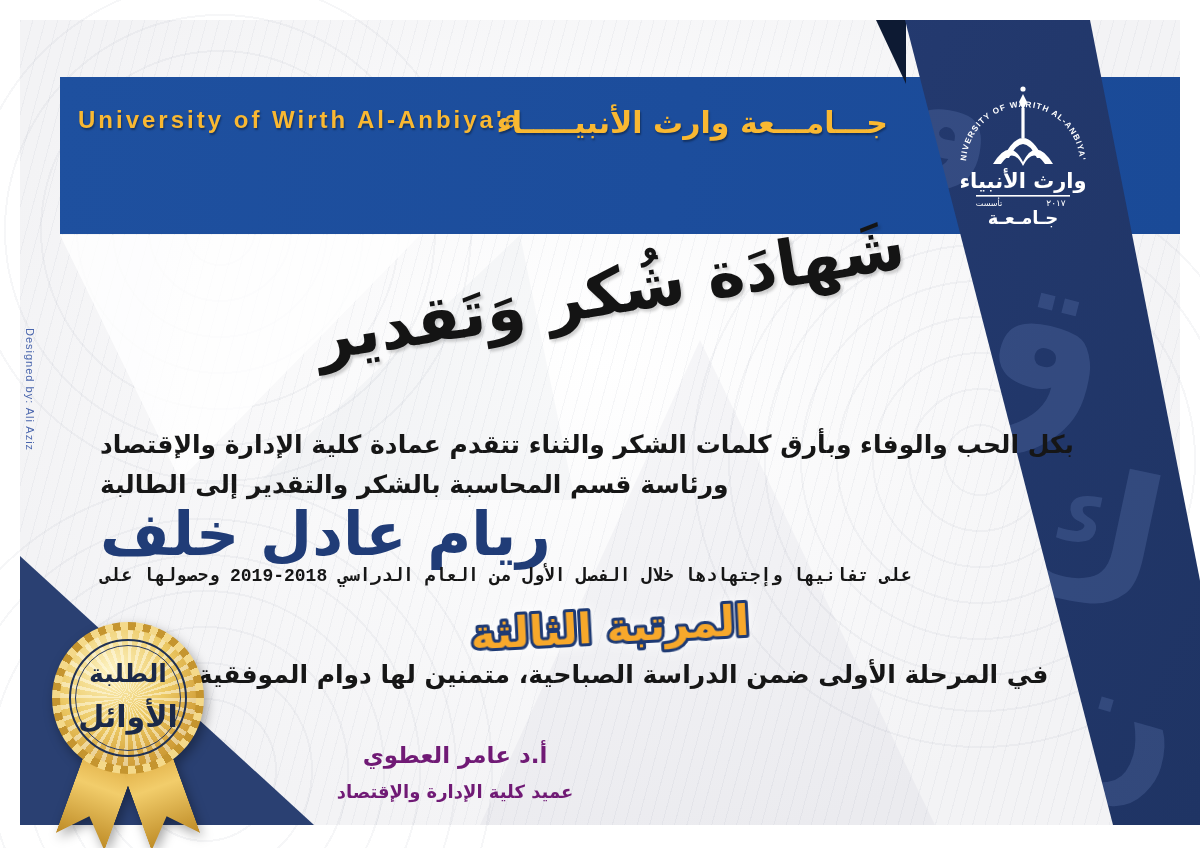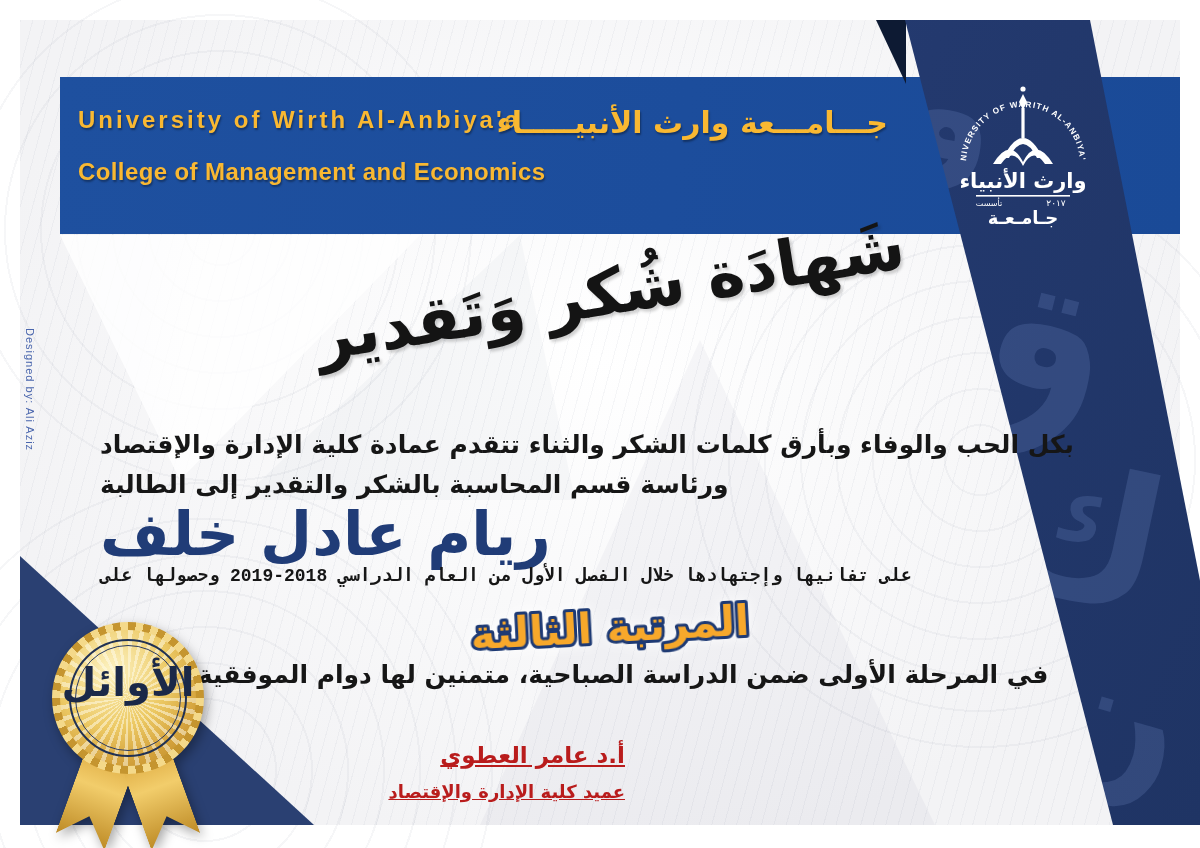--- a/index.html
+++ b/index.html
@@ -85,21 +85,21 @@
   .intro2 { top:470px; font-size:25px; }
   .student-name { top:499px; font-size:60px; color:#203c77; }
   .achieve { top:564px; font-size:18px;font-family:Liberation Mono, monospace; }
   .closing { top:660px; font-size:25px; }
   .rank-wrap {
     position:absolute; left:370px; top:594px; width:480px; z-index:7; text-align:center;
     transform:rotate(-3deg);
     filter:drop-shadow(0 0 6px rgba(255,255,255,0.9));
   }
 
-  .sig { position:absolute; z-index:7; width:340px; color:#b91c1c; font-weight:bold;text-decoration:underline; }
+  .sig { position:absolute; z-index:7; width:340px; text-align:center; color:#701a75; font-weight:bold; }
   .sig .name  { font-size:23px; }
   .sig .title { font-size:18px; margin-top:13px; }
   .sig.right { left:695px; top:742px; }
   .sig.left  { left:285px; top:742px; }
 
   
   .corner-tri {
     position:absolute; inset:0; background:#2a4072; z-index:6;
     clip-path:polygon(20px 556px, 20px 825px, 314px 825px);
   }
@@ -118,21 +118,21 @@
            background:
              repeating-conic-gradient(rgba(255,252,235,0.5) 0deg 4deg, rgba(255,255,255,0) 4deg 10deg),
              radial-gradient(circle at 38% 30%, #fdf3c4 0%, #ecc964 45%, #d4a23c 72%, #b28122 100%); }
   .ring1 { position:absolute; left:17px; top:17px; width:118px; height:118px; border-radius:50%;
            border:2.5px solid #203154; }
   .ring2 { position:absolute; left:23px; top:23px; width:106px; height:106px; border-radius:50%;
            border:1.5px solid #2a3a60; }
   .medal-txt { position:absolute; left:0; top:38px; width:152px; text-align:center;
                color:#1b2948; font-weight:bold; line-height:1.12; }
   .medal-txt .m1 { font-size:25px; }
-  .medal-txt .m2 { font-size:40px; }
+  .medal-txt .m2 { font-size:30px;margin-top:12px; }
 
   .credit {
     position:absolute; left:24px; top:328px; z-index:7;
     writing-mode:vertical-rl; font-size:11px; color:#4a66ad; letter-spacing:1px;
     font-family:"Liberation Sans","DejaVu Sans",sans-serif;
   }
 </style>
 </head>
 <body>
 
@@ -143,21 +143,20 @@
   <div class="rings r2"></div>
   <div class="rings r3"></div>
   <div class="bg-shape s3"></div>
   <div class="bg-shape s1"></div>
   <div class="bg-shape s2"></div>
 
   <div class="band"></div>
 
   <div class="eng-block">
     <div class="l1">University of Wirth Al-Anbiya'a</div>
-    <div class="l2">College of Management and Economics</div>
   </div>
 
   <div class="ar-block" dir="rtl">
     <div>جـــامـــعة وارث الأنبيـــــاء</div>
   </div>
 
   <div class="fold"></div>
 
   <div class="ribbon">
     <span class="wm w4">و</span>
@@ -212,19 +211,20 @@
   <div class="corner-tri"></div>
 
   <div class="medal">
     <div class="tail tl"></div>
     <div class="tail tr"></div>
     <div class="burst"></div>
     <div class="core"></div>
     <div class="ring1"></div>
     <div class="ring2"></div>
     <div class="medal-txt" dir="rtl">
+      <div class="m1">الطلبة</div>
       <div class="m2">الأوائل</div>
     </div>
   </div>
 
   <div class="credit">Designed by: Ali Aziz</div>
 
 </div>
 
 </body></html>

